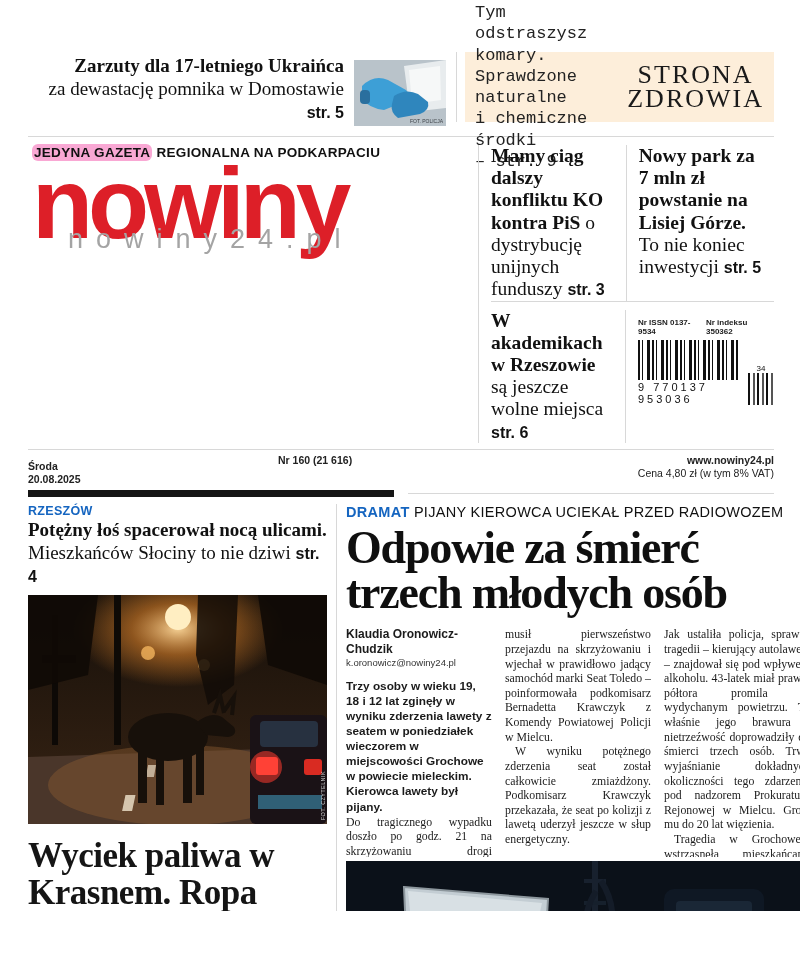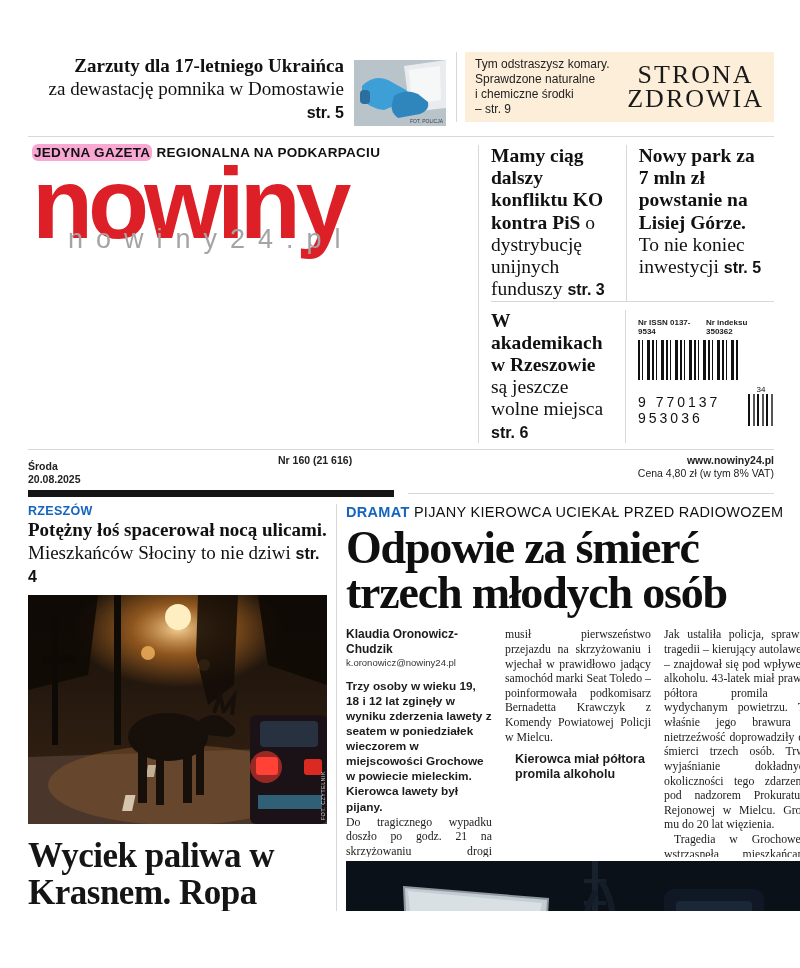--- a/index.html
+++ b/index.html
@@ -7,21 +7,21 @@
   .page { width:800px; height:911px; background:#fff; overflow:hidden; padding:52px 26px 0 28px; position:relative; color:#111; }
 
   
   .top-strip { display:flex; align-items:flex-start; }
   .top-story { flex:1; text-align:right; font-family:"Liberation Serif", serif; font-size:19px; line-height:1.22; padding-top:2px; padding-right:10px; }
   .top-story .b { font-weight:700; display:block; }
   .pageref { font-family:"Liberation Sans", sans-serif; font-weight:700; font-size:16px; }
   .gloves { width:92px; height:66px; flex:0 0 92px; }
   .health-box { width:318px; flex:0 0 318px; margin-left:10px; border-left:1px solid #d8d8d8; padding-left:8px; }
   .health-inner { background:#fdeeda; height:70px; display:flex; align-items:center; padding:6px 10px; }
-  .health-text { font-size:12px; line-height:1.25; color:#222; flex:1; }
+  .health-text { font-size:17px; line-height:1.25; color:#222; flex:1;font-family:Liberation Mono, monospace; }
   .health-brand { font-family:Liberation Serif, serif; font-size:26px; line-height:.92; letter-spacing:2px; text-align:center; color:#1a1a1a; }
 
   .hr { border-top:1px solid #d8d8d8; margin:10px 0 0 0; }
 
   
   .mast-row { display:flex; margin-top:8px; }
   .mast-left { width:438px; flex:0 0 438px; padding-left:4px; }
   .tagline { font-size:13.5px; font-weight:700; letter-spacing:.3px; color:#111; }
   .tagline .hl { background:#f9a8d4; padding:1px 2px;border-radius:6px; }
   .logo { color:#dd1f28; font-weight:700; font-size:100px; line-height:.82; letter-spacing:-5px; margin-top:2px; }
@@ -30,21 +30,21 @@
   .briefs-row { display:grid; grid-template-columns:1fr 1.1fr; }
   .brief { font-family:"Liberation Serif", serif; font-size:19.5px; line-height:1.14; padding-right:10px; padding-bottom:0; }
   .brief .b { font-weight:700; }
   .brief2 { border-left:1px solid #d8d8d8; padding-left:12px; }
   .briefs-row2 { display:grid; grid-template-columns:1fr 1.1fr; border-top:1px solid #d8d8d8; padding-top:8px; }
   .barcode-wrap { border-left:1px solid #d8d8d8; padding-left:12px; }
   .barcode-meta { display:flex; justify-content:space-between; font-size:8px; font-weight:700; color:#222; margin-bottom:4px;margin-top:8px; }
   .barcode-line { display:flex; align-items:flex-end; gap:10px; }
   .bars { width:100px; height:40px;
     background:repeating-linear-gradient(90deg,#111 0 2px,#fff 2px 4px,#111 4px 5px,#fff 5px 9px,#111 9px 12px,#fff 12px 14px); }
-  .bar-digits { font-size:14px; letter-spacing:3px; margin-top:14px; color:#111; }
+  .bar-digits { font-size:11px; letter-spacing:3px; margin-top:1px; color:#111; }
   .bars-sm { width:26px; height:32px; background:repeating-linear-gradient(90deg,#111 0 2px,#fff 2px 5px,#555 5px 7px,#fff 7px 9px); }
   .bars-sm-num { font-size:8px; text-align:center; color:#111; }
 
   
   .dateline { display:flex; border-top:1px solid #d8d8d8; margin-top:6px; padding-top:4px; align-items:flex-start; }
   .dl-left { width:150px; font-size:10.5px; font-weight:700; line-height:1.25; color:#222;margin-top:6px; }
   .dl-issue { flex:1; font-size:10.5px; font-weight:700; color:#222; padding-left:100px; }
   .dl-right { text-align:right; font-size:10.5px; line-height:1.25; color:#222; }
   .dl-right .site { font-weight:700; }
   .rule-row { display:flex; margin-top:4px; }
@@ -248,20 +248,21 @@
       <div class="art-cols">
         <div class="acol">
           <div class="byline">Klaudia Oronowicz-Chudzik</div>
           <div class="bymail">k.oronowicz@nowiny24.pl</div>
           <p class="lead">Trzy osoby w wieku 19, 18 i 12 lat zginęły w wyniku zderzenia lawety z seatem w poniedziałek wieczorem w miejscowości Grochowe w powiecie mieleckim. Kierowca lawety był pijany.</p>
           <p>Do tragicznego wypadku doszło po godz. 21 na skrzyżowaniu drogi powiatowej i gminnej w kierunku Trześni. Patrol policji zauważył autolawetę, która jechała środkiem jezdni, stwarzając duże zagrożenie dla innych uczestników ruchu. Funkcjonariusze próbowali zatrzymać pojazd, jednak kierowca zignorował sygnały świetlne i dźwiękowe.</p>
 
         </div>
         <div class="acol">
           <p>musił pierwszeństwo przejazdu na skrzyżowaniu i wjechał w prawidłowo jadący samochód marki Seat Toledo – poinformowała podkomisarz Bernadetta Krawczyk z Komendy Powiatowej Policji w Mielcu.</p>
+          <p class="ind">W wyniku potężnego zderzenia seat został całkowicie zmiażdżony. Podkomisarz Krawczyk przekazała, że seat po kolizji z lawetą uderzył jeszcze w słup energetyczny.</p>
           <div class="subhead">Kierowca miał półtora promila alkoholu</div>
 
         </div>
         <div class="acol">
           <p>Jak ustaliła policja, sprawca tragedii – kierujący autolawetą – znajdował się pod wpływem alkoholu. 43-latek miał prawie półtora promila w wydychanym powietrzu. To właśnie jego brawura i nietrzeźwość doprowadziły do śmierci trzech osób. Trwa wyjaśnianie dokładnych okoliczności tego zdarzenia pod nadzorem Prokuratury Rejonowej w Mielcu. Grozi mu do 20 lat więzienia.</p>
           <p class="ind">Tragedia w Grochowem wstrząsnęła mieszkańcami naszego regionu. W jednej chwili przez czyjąś nieodpowiedzialność i brawurę przerwane zostały trzy młode życia, a ich bliscy pogrążyli się w bólu i żałobie.</p>
 
         </div>
       </div>
 

